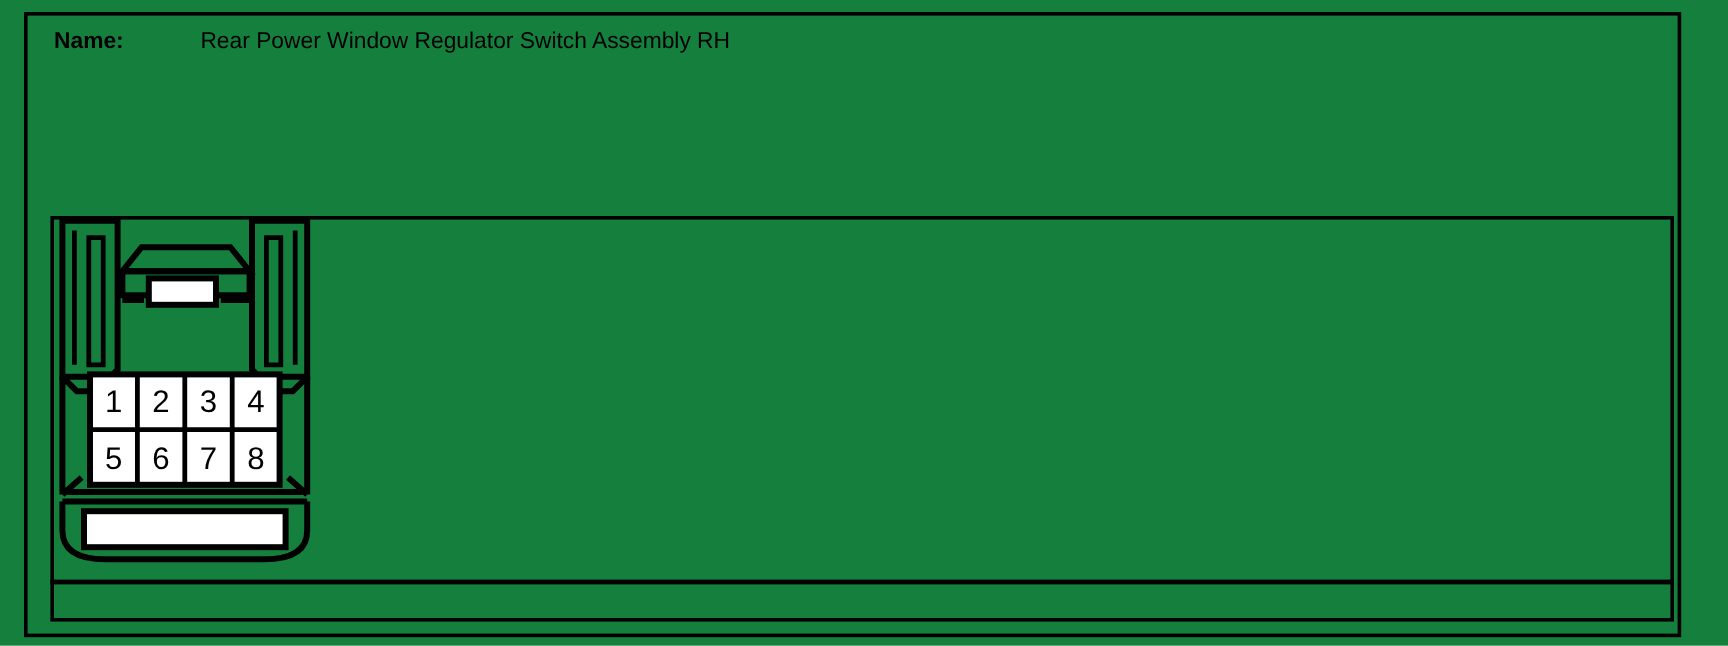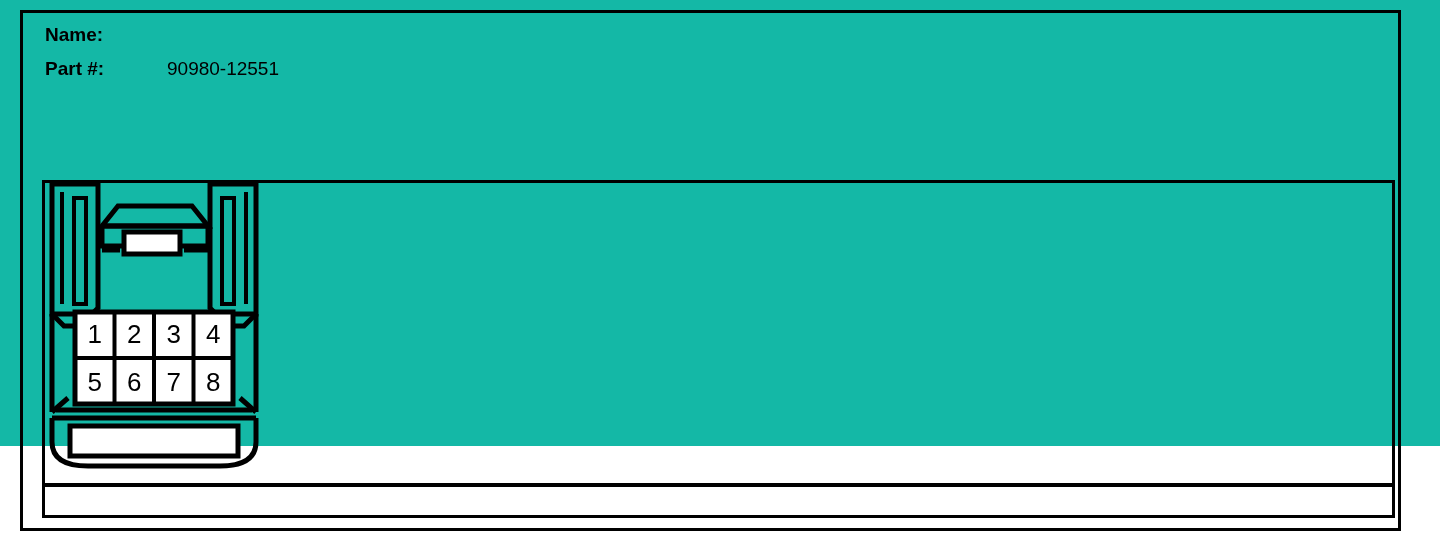--- a/index.html
+++ b/index.html
@@ -11,22 +11,22 @@
     width: 1440px;
     height: 538px;
     font-family: "Liberation Sans", sans-serif;
     color: #000000;
     overflow: hidden;
   }
 
   #page {
     position: relative;
     width: 1440px;
-    height: 446px;
-    background: #14b8a6;
+    height: 538px;
+    background: #15803d;
   }
 
   
   .outer-frame {
     position: absolute;
     left: 20px;
     top: 10px;
     width: 1381px;
     height: 521px;
     border: 3px solid #000;
@@ -94,27 +94,24 @@
 <body>
 
 <div id="page">
 
   <div class="outer-frame"></div>
 
   <div class="info-block">
 
     <div class="info-row">
       <div class="info-label">Name:</div>
+      <div class="info-value">Rear Power Window Regulator Switch Assembly RH</div>
     </div>
 
 
-    <div class="info-row">
-      <div class="info-label">Part #:</div>
-      <div class="info-value">90980-12551</div>
-    </div>
 
 
   </div>
 
   <div class="inner-frame"></div>
   <div class="inner-divider"></div>
 
   <div class="connector">
     <svg width="216" height="290" viewBox="0 0 216 290" xmlns="http://www.w3.org/2000/svg">
 

